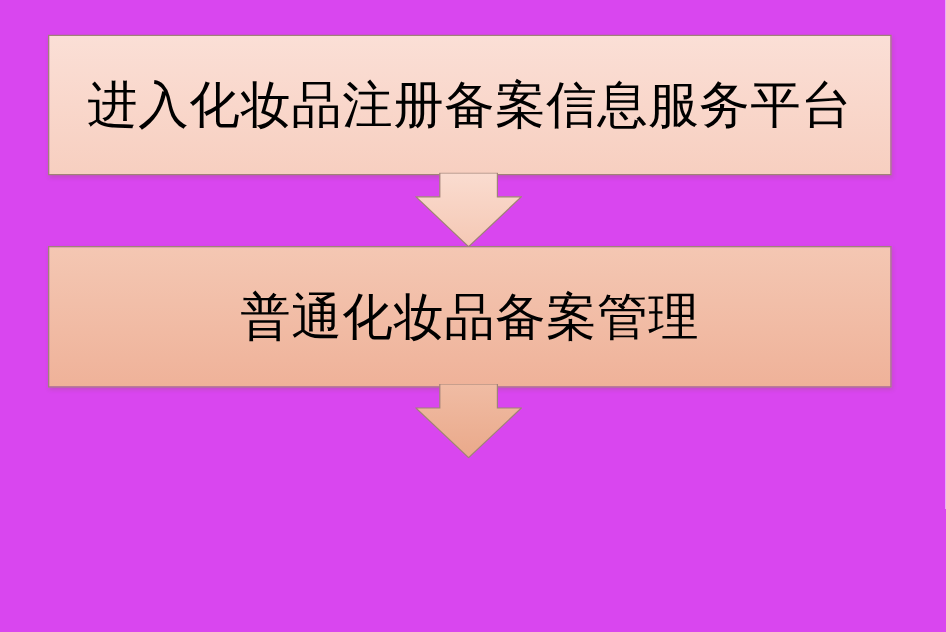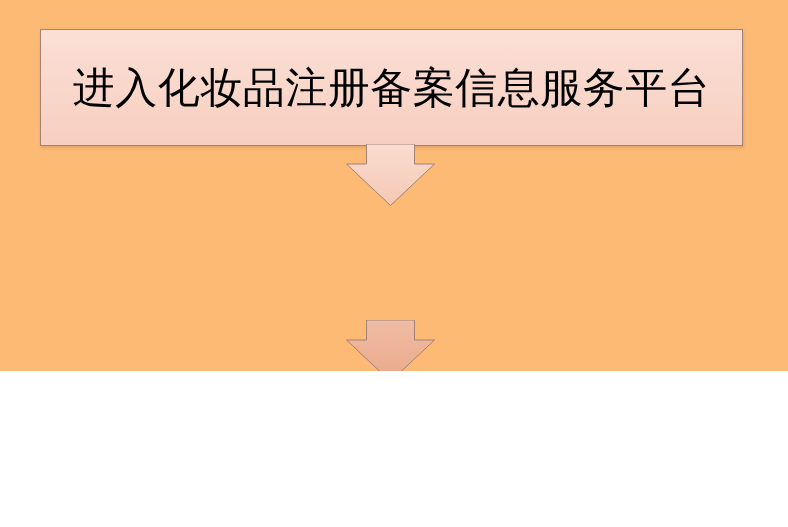--- a/index.html
+++ b/index.html
@@ -6,22 +6,22 @@
     margin: 0;
     padding: 0;
     background: #ffffff;
   }
   body {
     font-family: "Liberation Sans", sans-serif;
   }
   .canvas {
     position: relative;
     width: 788px;
-    height: 371px;
-    background: #fdba74;
+    height: 527px;
+    background: #d946ef;
     overflow: hidden;
   }
   .step {
     position: absolute;
     left: 40px;
     width: 701px;
     background: linear-gradient(180deg, var(--fill-top), var(--fill-bottom));
     border: 1px solid var(--border-color);
     display: flex;
     align-items: center;
@@ -59,20 +59,23 @@
   <svg class="connector" id="arrow-1" viewBox="0 0 89 62">
     <defs>
       <linearGradient id="grad-arrow-1" x1="0" y1="0" x2="0" y2="1">
         <stop offset="0" stop-color="#fadcd0"></stop>
         <stop offset="1" stop-color="#f5c8b4"></stop>
       </linearGradient>
     </defs>
     <polygon points="20.5,0 68.5,0 68.5,20 88.5,20 44.5,61.5 0.5,20 20.5,20" fill="url(#grad-arrow-1)" stroke-width="1" stroke="#a08277"></polygon>
   </svg>
 
+  <div class="step step-2" style="--fill-top: #f4c7b3; --fill-bottom: #efb299;">
+    <span class="step-label">普通化妆品备案管理</span>
+  </div>
 
   <svg class="connector" id="arrow-2" viewBox="0 0 89 62">
     <defs>
       <linearGradient id="grad-arrow-2" x1="0" y1="0" x2="0" y2="1">
         <stop offset="0" stop-color="#f0bca4"></stop>
         <stop offset="1" stop-color="#eaa98a"></stop>
       </linearGradient>
     </defs>
     <polygon points="20.5,0 68.5,0 68.5,20 88.5,20 44.5,61.5 0.5,20 20.5,20" fill="url(#grad-arrow-2)" stroke-width="1" stroke="#a08277"></polygon>
   </svg>

